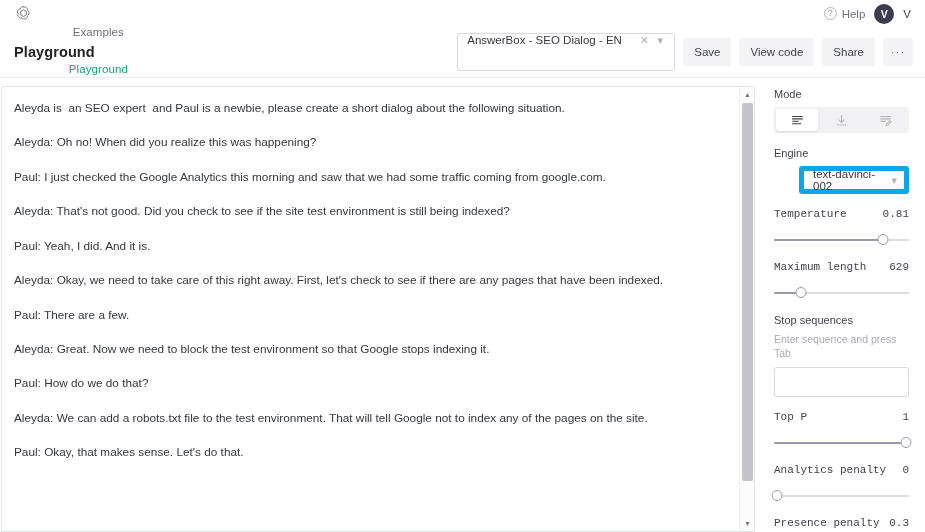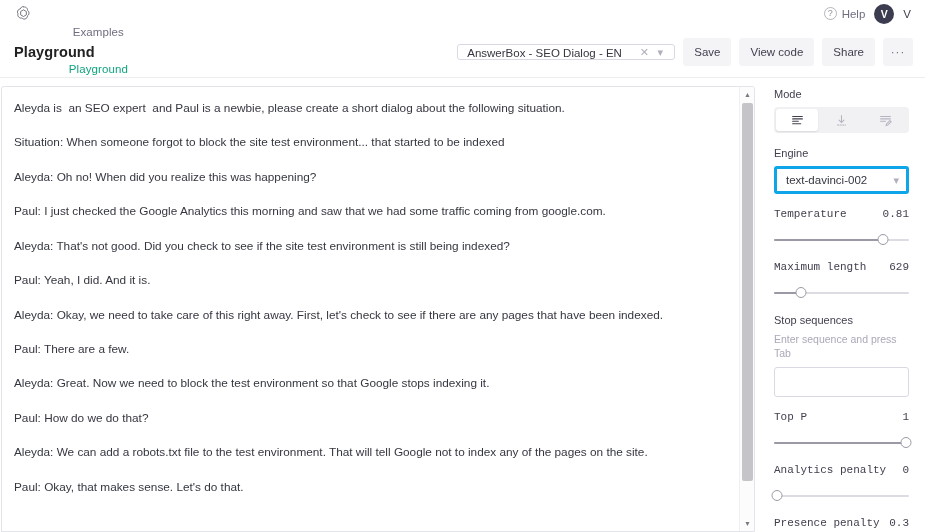--- a/index.html
+++ b/index.html
@@ -52,24 +52,24 @@
   .toolbar {
     height: 51px;
     display: flex; align-items: center;
     padding: 0 12px 0 14px;
     border-bottom: 1px solid #ececf1;
     background: #fff;
   }
   .page-title { font-size: 14.5px; font-weight: bold; color: #202123; letter-spacing: .1px; }
   .toolbar-right { margin-left: auto; display: flex; align-items: center; gap: 8px; }
   .preset {
-    width: 218px; height: 16px;
+    width: 218px; height: 38px;
     border: 1px solid #d9d9e3; border-radius: 3px;
     background: #fff;
-    display: flex; align-items: flex-end;
+    display: flex; align-items: flex-start;
     padding: 0 6px 0 9px;
     font-size: 11.5px; color: #353740;
   }
   .preset-label { flex: 1 1 auto; white-space: nowrap; overflow: hidden; }
   .preset-x, .preset-chev {
     width: 16px; color: #b0b0bd; font-size: 11px; text-align: center; flex: 0 0 auto;
   }
   .btn {
     height: 28px; padding: 0 11px;
     background: #f4f4f7; border: none; border-radius: 3px;
@@ -134,23 +134,23 @@
     display: flex; background: #f1f1f4; border-radius: 4px; padding: 2px; gap: 2px;
   }
   .mode {
     flex: 1 1 0; height: 22px; border-radius: 3px;
     display: flex; align-items: center; justify-content: center;
     cursor: pointer;
   }
   .mode.active { background: #fff; box-shadow: 0 1px 2px rgba(0,0,0,.10); }
 
   .select {
-    height: 28px; border: 3px solid #0ea5e9; border-radius: 3px;
+    height: 28px; border: 5px solid #0ea5e9; border-radius: 3px;
     background: #fff; display: flex; align-items: center;
-    padding: 0 7px 0 9px; font-size: 11.5px; color: #353740;
+    padding: 0 7px 0 9px; font-size: 11.5px; color: #353740; margin-left: 25px;
   }
   .select-val { flex: 1 1 auto; }
   .select-chev { color: #b0b0bd; font-size: 11px; }
 
   .slider { position: relative; height: 14px; margin-top: 6px; }
   .track {
     position: absolute; top: 6px; left: 0; right: 0; height: 2px;
     background: #dcdce3; border-radius: 1px;
   }
   .fill {
@@ -211,21 +211,20 @@
     <button class="btn dots">···</button>
   </div>
 </div>
 
 <div class="body">
 
   <div class="editor-wrap">
     <div class="editor">
       <div class="editor-text">
         <div class="line"><span>Aleyda is  an SEO expert  and Paul is a newbie, please create a short dialog about the following situation.</span></div>
-        <div class="line"><span>Situation: When someone forgot to block the site test environment... that started to be indexed</span></div>
         <div class="line"><span class="hl">Aleyda: Oh no! When did you realize this was happening?</span></div>
         <div class="line"><span class="hl">Paul: I just checked the Google Analytics this morning and saw that we had some traffic coming from google.com.</span></div>
         <div class="line"><span class="hl">Aleyda: That's not good. Did you check to see if the site test environment is still being indexed?</span></div>
         <div class="line"><span class="hl">Paul: Yeah, I did. And it is.</span></div>
         <div class="line"><span class="hl">Aleyda: Okay, we need to take care of this right away. First, let's check to see if there are any pages that have been indexed.</span></div>
         <div class="line"><span class="hl">Paul: There are a few.</span></div>
         <div class="line"><span class="hl">Aleyda: Great. Now we need to block the test environment so that Google stops indexing it.</span></div>
         <div class="line"><span class="hl">Paul: How do we do that?</span></div>
         <div class="line"><span class="hl">Aleyda: We can add a robots.txt file to the test environment. That will tell Google not to index any of the pages on the site.</span></div>
         <div class="line"><span class="hl">Paul: Okay, that makes sense. Let's do that.</span></div>

